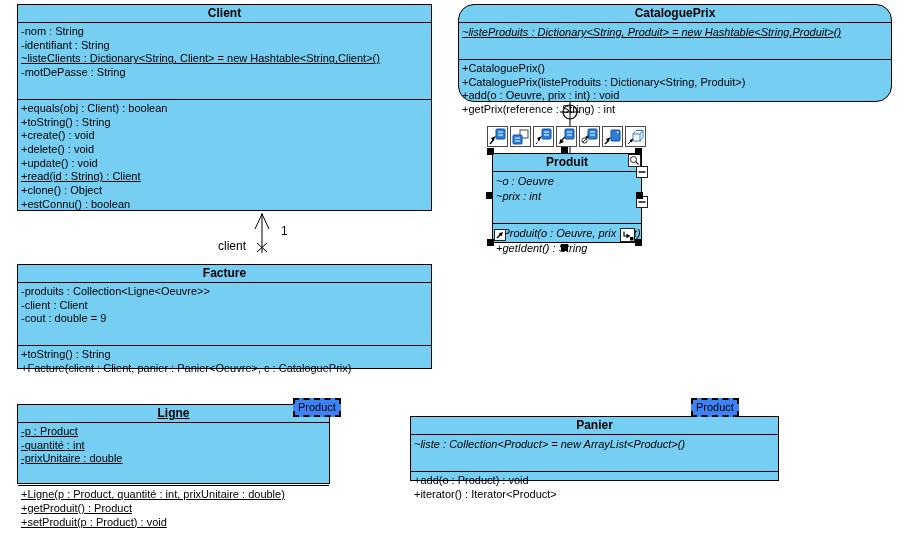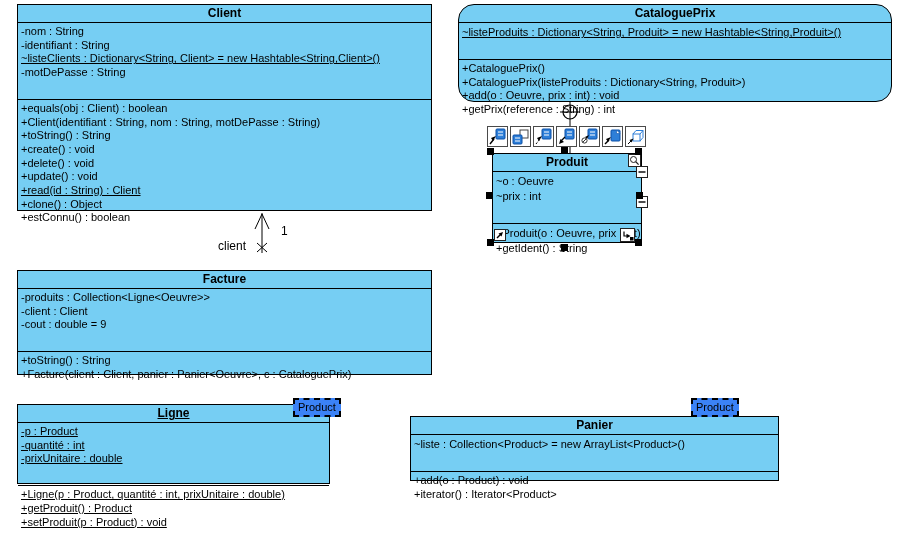--- a/index.html
+++ b/index.html
@@ -5,26 +5,26 @@
   html,body{margin:0;padding:0;background:#fff;}
   .canvas{position:relative;width:903px;height:539px;background:#fff;overflow:hidden;
           font-family:"Liberation Sans",sans-serif;color:#000;}
   
   .uml{position:absolute;background:#76CEF3;border:1px solid #000;box-sizing:border-box;z-index:2;}
   .t{height:17px;line-height:16px;font-size:12px;font-weight:bold;text-align:center;
      border-bottom:1px solid #000;overflow:hidden;}
   .attrs{border-bottom:1px solid #000;padding:2px 0 19px;}
   .meth{padding:2px 0 0;}
   .row{font-size:11px;line-height:13.7px;padding:0 3px;white-space:nowrap;overflow:hidden;}
-  .r15 .row{line-height:15px;}
+  .r15 .row{line-height:15px;font-style:italic;}
   .u{text-decoration:underline;}
   #cls-client  {left:17px; top:4px;  width:415px;height:207px;}
   #cls-catalogue{left:458px;top:4px; width:434px;height:98px;border-radius:16px;}
   #cls-produit {left:492px;top:153px;width:150px;height:90px;z-index:3;}
-  #cls-facture {left:17px; top:270px;width:415px;height:105px;}
+  #cls-facture {left:17px; top:264px;width:415px;height:105px;}
   #cls-ligne   {left:17px; top:404px;width:313px;height:80px;text-decoration:underline;}
   #cls-panier  {left:410px;top:416px;width:369px;height:65px;}
   
   .tpl{position:absolute;background:#3b82f6;border:2px dashed #000;font-size:11px;line-height:13px;
        padding:1px 3px;z-index:5;}
   
   .ov{position:absolute;z-index:1;}
   .lbl{position:absolute;font-size:12px;z-index:2;white-space:nowrap;}
   
   .hd{position:absolute;width:7px;height:7px;background:#000;z-index:6;}
@@ -126,21 +126,20 @@
   <div class="uml" id="cls-client">
     <div class="t">Client</div>
     <div class="attrs">
       <div class="row">-nom : String</div>
       <div class="row">-identifiant : String</div>
       <div class="row u">~listeClients : Dictionary&lt;String, Client&gt; = new Hashtable&lt;String,Client&gt;()</div>
       <div class="row">-motDePasse : String</div>
     </div>
     <div class="meth">
       <div class="row">+equals(obj : Client) : boolean</div>
-      <div class="row">+Client(identifiant : String, nom : String, motDePasse : String)</div>
       <div class="row">+toString() : String</div>
       <div class="row">+create() : void</div>
       <div class="row">+delete() : void</div>
       <div class="row">+update() : void</div>
       <div class="row u">+read(id : String) : Client</div>
       <div class="row">+clone() : Object</div>
       <div class="row">+estConnu() : boolean</div>
     </div>
   </div>
 

